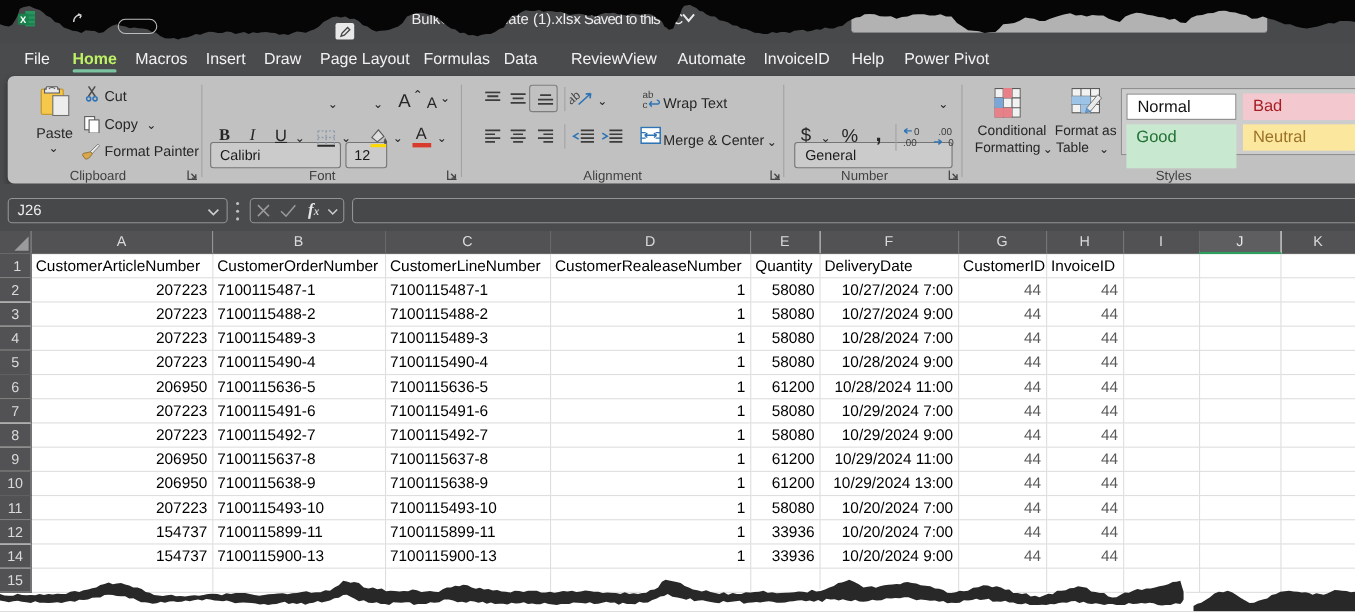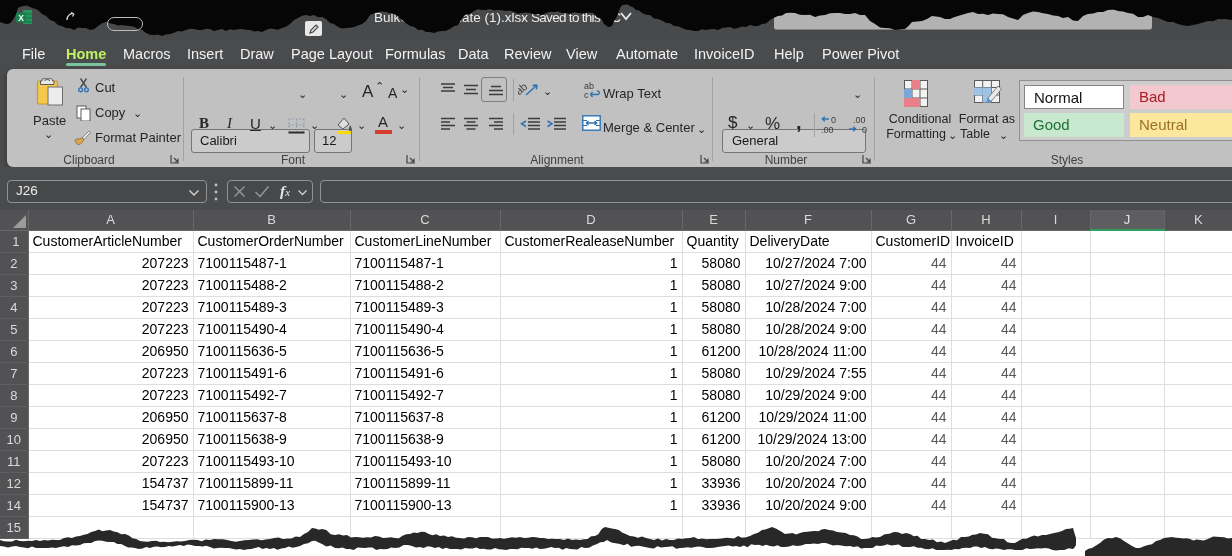--- a/index.html
+++ b/index.html
@@ -77,21 +77,21 @@
   <div id="menubar">
     <div class="tab" style="left:22px">File</div>
     <div class="tab" id="tab-home" style="left:66px">Home</div>
     <div id="home-ul"></div>
     <div class="tab" style="left:123px">Macros</div>
     <div class="tab" style="left:187px">Insert</div>
     <div class="tab" style="left:240px">Draw</div>
     <div class="tab" style="left:291px">Page Layout</div>
     <div class="tab" style="left:385px">Formulas</div>
     <div class="tab" style="left:458px">Data</div>
-    <div class="tab" style="left:504px">Review</div>
+    <div class="tab" style="left:519px">Review</div>
     <div class="tab" style="left:566px">View</div>
     <div class="tab" style="left:616px">Automate</div>
     <div class="tab" style="left:694px">InvoiceID</div>
     <div class="tab" style="left:774px">Help</div>
     <div class="tab" style="left:822px">Power Pivot</div>
   </div>
 
   <div id="ribbon">
 
     <div class="rsep" style="left:176px"></div>
@@ -261,21 +261,21 @@
       <path d="M14 18 L24 6 L27.5 9 L17.5 21 L13 22.5 Z" fill="#e8e8e8" stroke="#666" stroke-width="0.8"></path>
       <path d="M14 18 L17.5 21 L13 22.5 Z" fill="#5b9bd5"></path>
     </svg>
     <div class="rtext" style="left:920px;top:43px;width:120px;text-align:center;font-size:12.5px;">Format as</div>
     <div class="rtext" style="left:908px;top:58px;width:120px;text-align:center;font-size:12.5px;">Table</div>
     <div class="chev" style="left:992px;top:60px">⌄</div>
 
     <div class="abs" style="left:1012px;top:11px;width:220px;height:61px;border:1px solid #909090;background:#cdcdcd;"></div>
     <div class="abs" style="left:1017px;top:16px;width:100px;height:24px;background:#fff;border:1px solid #858585;font-size:15px;color:#111;padding:3px 0 0 9px;">Normal</div>
     <div class="abs" style="left:1123px;top:16px;width:106px;height:24px;background:#f4c8cf;font-size:15px;color:#a51d23;padding:3px 0 0 9px;">Bad</div>
-    <div class="abs" style="left:1017px;top:44px;width:100px;height:24px;background:#c9e8d0;font-size:15px;color:#1e7032;padding:3px 0 0 9px;">Good</div>
+    <div class="abs" style="left:1017px;top:44px;width:100px;height:40px;background:#c9e8d0;font-size:15px;color:#1e7032;padding:3px 0 0 9px;">Good</div>
     <div class="abs" style="left:1123px;top:44px;width:106px;height:24px;background:#fbe79e;font-size:15px;color:#9a7226;padding:3px 0 0 9px;">Neutral</div>
     <div class="glabel" style="left:1000px">Styles</div>
   </div>
 
   <div id="fbar">
     <div class="fbox" style="left:7px;width:200px;"></div>
     <div class="abs" style="left:16px;top:16px;font-size:13.5px;color:#ececec;">J26</div>
     <svg class="abs" style="left:188px;top:22px" width="12" height="8" viewBox="0 0 12 8">
         <path d="M1.5 1.5 L6 6 L10.5 1.5" fill="none" stroke="#cdcdcd" stroke-width="1.5"></path>
       </svg>
@@ -413,21 +413,21 @@
             <td></td>
             <td></td>
           </tr>
       <tr>
             <td class="rh">7</td>
             <td class="num">207223</td>
             <td class="txt">7100115491-6</td>
             <td class="txt">7100115491-6</td>
             <td class="num">1</td>
             <td class="num">58080</td>
-            <td class="num">10/29/2024 7:55</td>
+            <td class="num">10/29/2024 7:00</td>
             <td class="num gy">44</td>
             <td class="num gy">44</td>
             <td></td>
             <td></td>
             <td></td>
           </tr>
       <tr>
             <td class="rh">8</td>
             <td class="num">207223</td>
             <td class="txt">7100115492-7</td>

